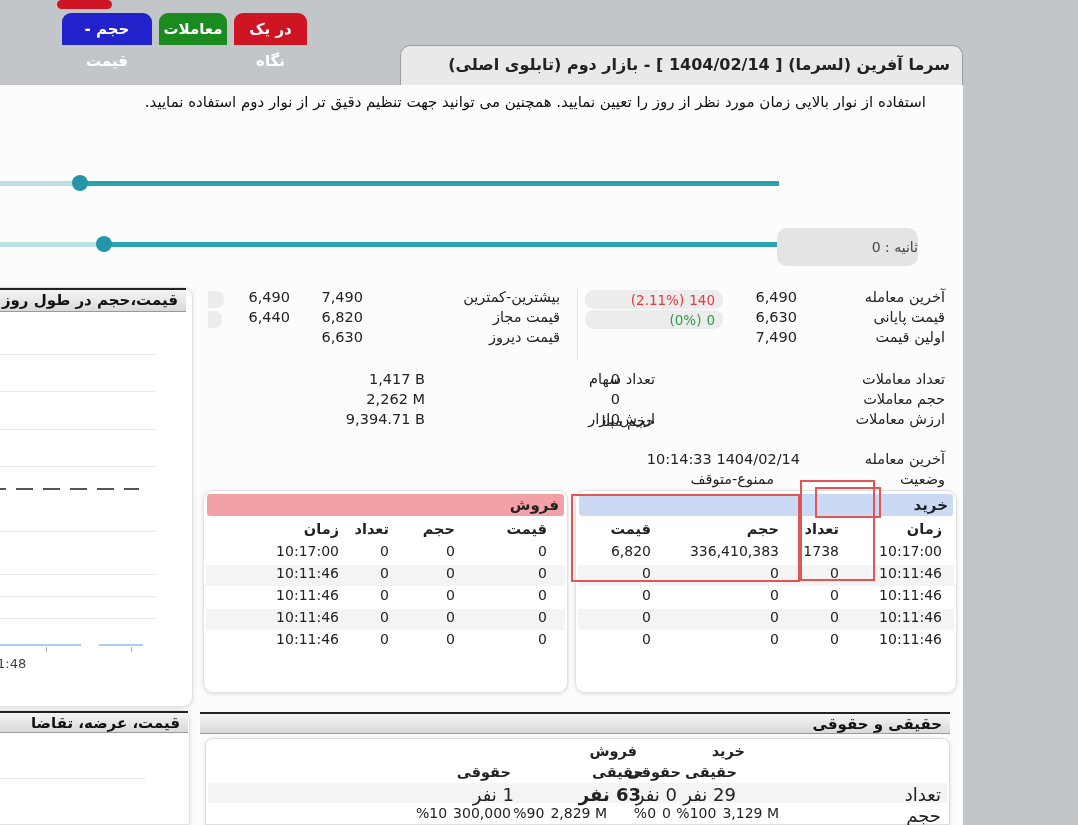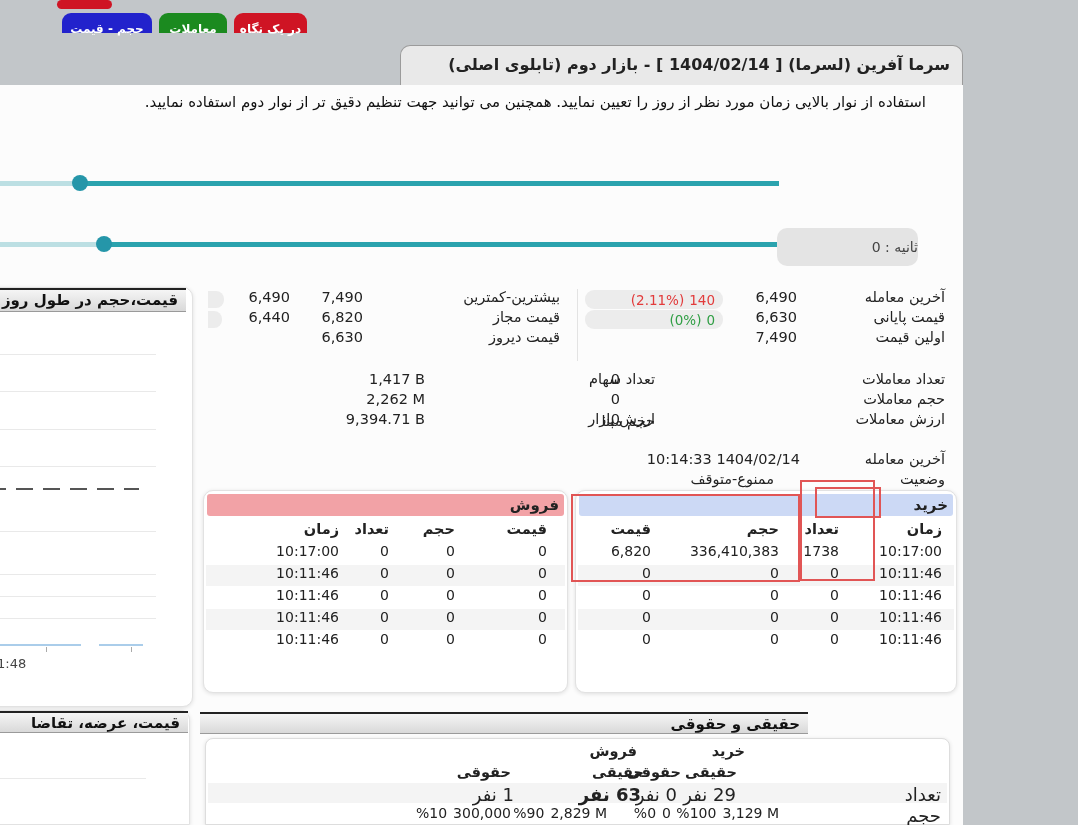--- a/index.html
+++ b/index.html
@@ -2,22 +2,22 @@
 <html><head>
 <meta charset="utf-8">
 <style>
   html,body{margin:0;padding:0;}
   #screen{position:relative;width:1078px;height:825px;overflow:hidden;
           background:#c2c6c9;font-family:"DejaVu Sans","Liberation Sans",sans-serif;
           color:#222;font-size:14px;}
   .abs{position:absolute;white-space:nowrap;}
 
   
-  .tab{position:absolute;top:13px;height:20px;border-radius:9px 9px 0 0;color:#fff;
-       font-weight:bold;font-size:12px;text-align:center;line-height:32px;cursor:pointer;}
+  .tab{position:absolute;top:13px;height:32px;border-radius:9px 9px 0 0;color:#fff;
+       font-weight:bold;font-size:15px;text-align:center;line-height:32px;cursor:pointer;}
   .tab-blue{left:62px;width:90px;background:#2222cc;}
   .tab-green{left:159px;width:68px;background:#1b8a1f;}
   .tab-red{left:234px;width:73px;background:#cf1424;}
   .tab-partial{position:absolute;left:57px;top:0;width:55px;height:9px;background:#cf1424;border-radius:6px;}
 
   
   .titlebar{position:absolute;left:400px;top:45px;width:563px;height:40px;background:#e9e9e9;
             border:1px solid #9b9b9b;border-bottom:none;border-radius:10px 10px 0 0;
             box-sizing:border-box;direction:rtl;text-align:right;padding:0 12px;
             line-height:38px;font-size:16px;font-weight:600;color:#222;}
@@ -224,21 +224,21 @@
     <div class="tick" style="left:57px;top:359px;"></div>
     <div class="tick" style="left:142px;top:359px;"></div>
     <div class="abs" style="left:8px;top:368px;font-size:13px;color:#444;">1:48</div>
   </div>
 
   <div class="card" style="left:-12px;top:710px;width:202px;height:115px;border-radius:10px 10px 0 0;">
     <div class="panel-head" style="left:0;top:0;width:199px;height:22px;">قیمت، عرضه، تقاضا</div>
     <div class="gl" style="top:67px;width:157px;"></div>
   </div>
 
-  <div class="panel-head" style="left:200px;top:712px;width:608px;height:22px;">حقیقی و حقوقی</div>
+  <div class="panel-head" style="left:200px;top:712px;width:750px;height:22px;">حقیقی و حقوقی</div>
   <div class="card" style="left:205px;top:738px;width:745px;height:87px;border-radius:8px 8px 0 0;border-color:#ddd;">
     <div class="ct ct-bold" style="right:204px;top:4px;">خرید</div>
     <div class="ct ct-bold" style="right:312px;top:4px;">فروش</div>
     <div class="ct ct-bold" style="right:212px;top:25px;">حقیقی</div>
     <div class="ct ct-bold" style="right:268px;top:25px;">حقوقی</div>
     <div class="ct ct-bold" style="right:305px;top:25px;">حقیقی</div>
     <div class="ct ct-bold" style="right:438px;top:25px;">حقوقی</div>
 
     <div class="ob-row-bg" style="top:44px;height:20px;"></div>
     <div class="ct" style="right:8px;top:45px;">تعداد</div>

